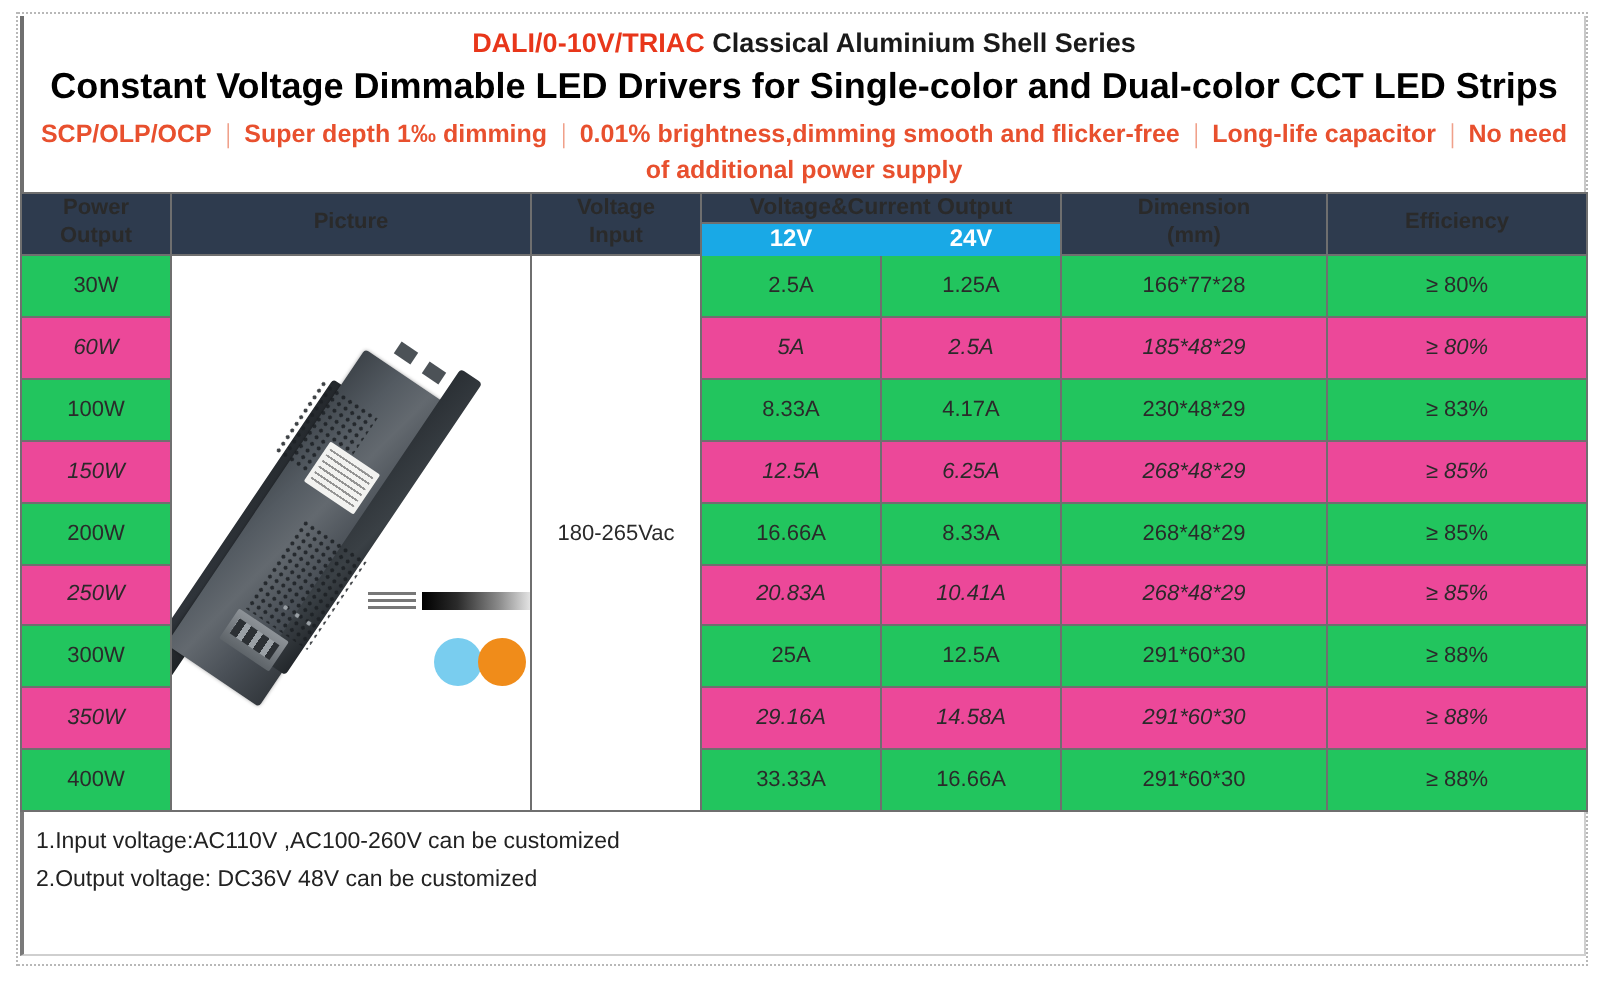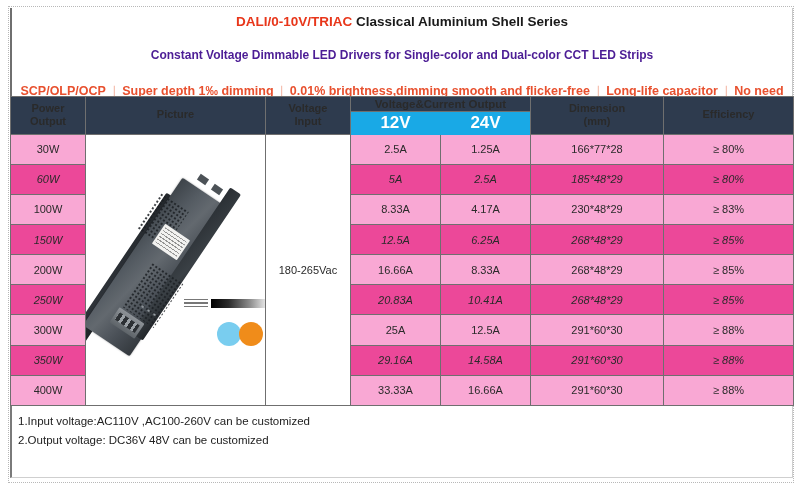--- a/index.html
+++ b/index.html
@@ -34,30 +34,29 @@
     left: 10px; top: 8px;
     width: 783px; height: 88px;
     background: #ffffff;
     border-left: 2px solid #6f6f6f;
     border-right: 1px solid #c8c8c8;
     display: flex;
     flex-direction: column;
     align-items: center;
     justify-content: flex-start;
     padding-top: 5px;
-    gap: 16px;
   }
   .title-line {
     text-align: center;
     line-height: 1.32;
     white-space: nowrap;
   }
   .t1 { font-size: 13.5px; font-weight: bold; color: #1a1a1a; }
   .t1 .red { color: #e8361a; }
-  .t2 { font-size: 12px; font-weight: bold; color: #4c1d95; margin-top: 1px; }
+  .t2 { font-size: 18px; font-weight: bold; color: #000000; margin-top: 1px; }
   .t3 {
     font-size: 12.5px; font-weight: bold; color: #e8502e;
     margin-top: 2px; line-height: 1.45;
     width: 770px; white-space: normal; text-align: center;
   }
   .t3 .sep { color: #f0a08a; font-weight: normal; padding: 0 2px; }
 
   
   .tbl-wrap {
     position: absolute;
@@ -84,28 +83,28 @@
     background: #2e3b4e;
     color: #ffffff;
     font-weight: bold;
     font-size: 11.5px;
     border: 1px solid #566274;
     line-height: 1.25;
   }
   thead th.cyan {
     background: #19a9e6;
     color: #ffffff;
-    font-size: 17px;
+    font-size: 12px;
     border: 1px solid #19a9e6;
     margin-left: 16px;
   }
   thead th.grp { font-size: 11.5px; }
 
   
-  tbody tr.odd  td { background: #f9a8d4; }
+  tbody tr.odd  td { background: #22c55e; }
   tbody tr.even td { background: #ec4899; font-style: italic; }
   tbody td.merged { background: #ffffff !important; }
 
   td.pow  { font-size: 11.5px; }
   td.amp  { font-size: 11px; }
   td.dim  { font-size: 11px; }
   td.eff  { font-size: 11px; }
 
   
   .pic-cell { position: relative; }

